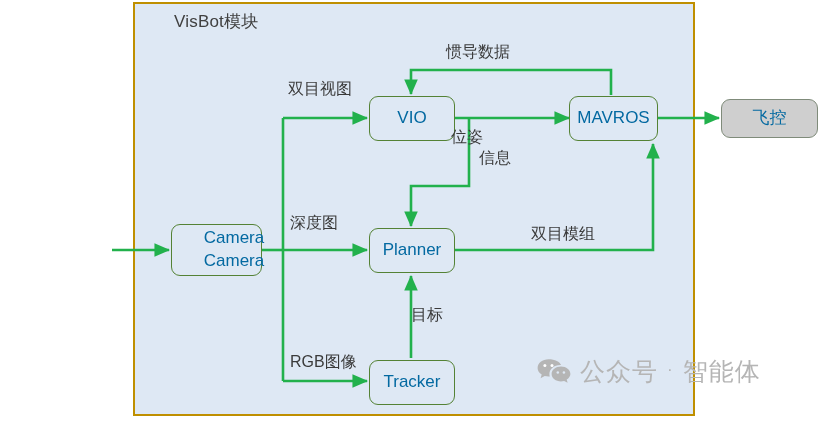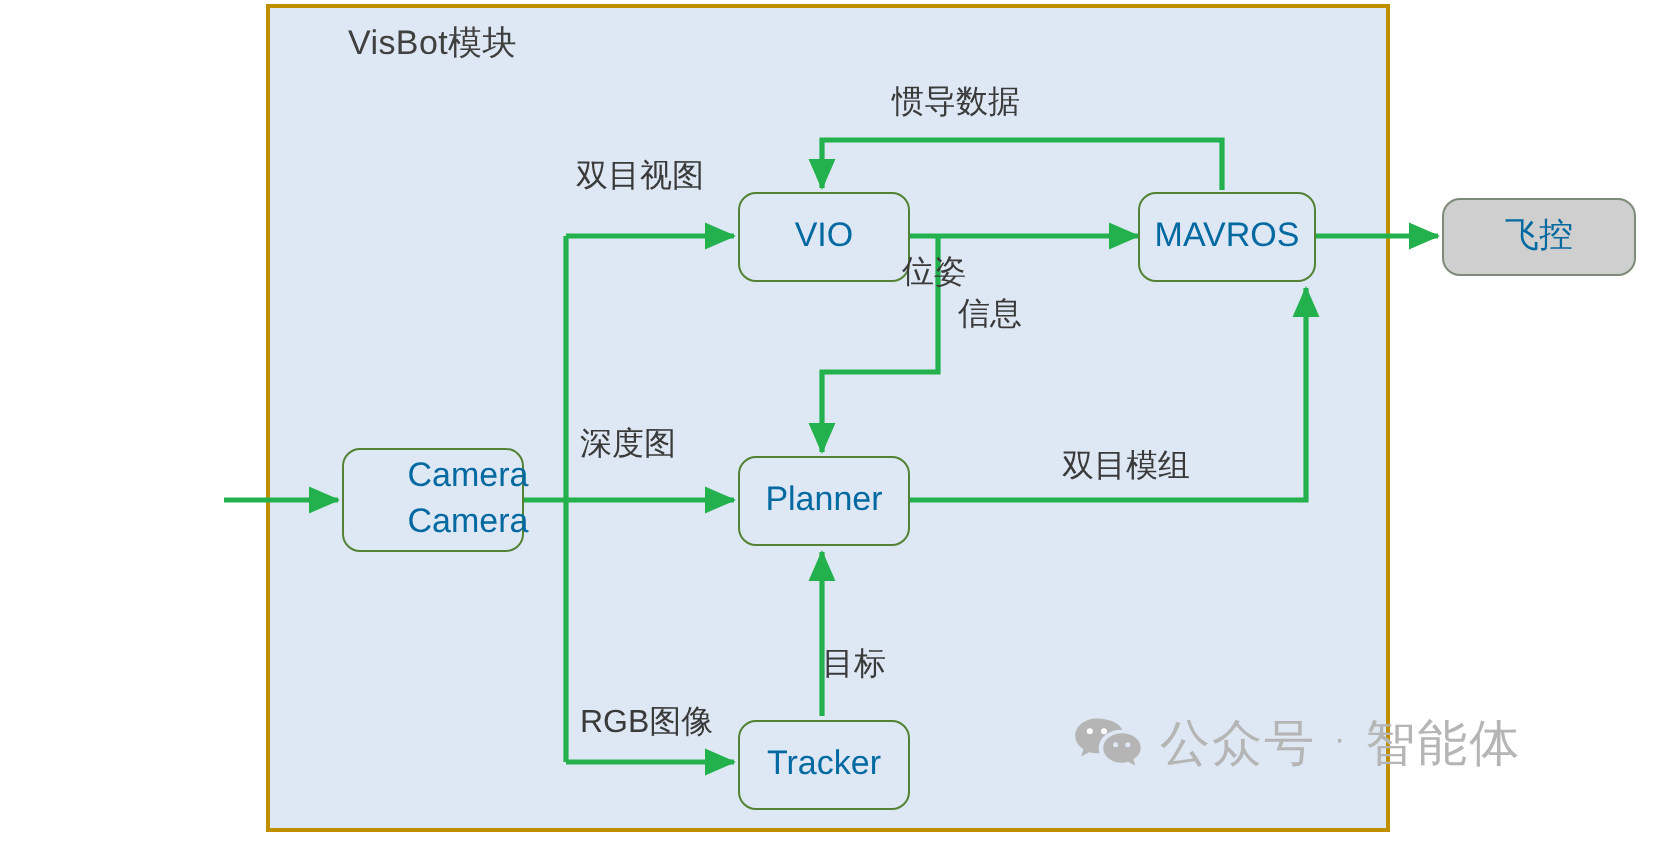--- a/index.html
+++ b/index.html
@@ -167,21 +167,21 @@
 
   <div class="elabel" style="left:446px; top:42px;">惯导数据</div>
 
   <div class="elabel" style="left:451px; top:127px;">位姿</div>
   <div class="elabel" style="left:479px; top:148px;">信息</div>
 
   <div class="elabel" style="left:290px; top:213px;">深度图</div>
 
   <div class="elabel" style="left:531px; top:224px;">双目模组</div>
 
-  <div class="elabel" style="left:411px; top:305px;margin-top:18px;">目标</div>
+  <div class="elabel" style="left:411px; top:305px;">目标</div>
 
   <div class="elabel" style="left:290px; top:352px;">RGB图像</div>
 
   <div class="watermark">
     <svg class="wm-icon" width="34" height="28" viewBox="0 0 34 28" xmlns="http://www.w3.org/2000/svg">
       <g fill="#b5b5b5">
         <path d="M11.6,1.2 C5.4,1.2 0.6,5.1 0.6,9.9 C0.6,12.6 2.2,15.0 4.7,16.6 L3.6,20.2 L7.7,18.1
                  C9.0,18.4 10.3,18.6 11.6,18.6 C12.0,18.6 12.4,18.6 12.8,18.5
                  C12.5,17.7 12.4,16.9 12.4,16.0 C12.4,11.0 17.1,7.0 23.1,7.0
                  C23.4,7.0 23.8,7.0 24.1,7.1 C23.0,3.7 17.9,1.2 11.6,1.2 Z"></path>

